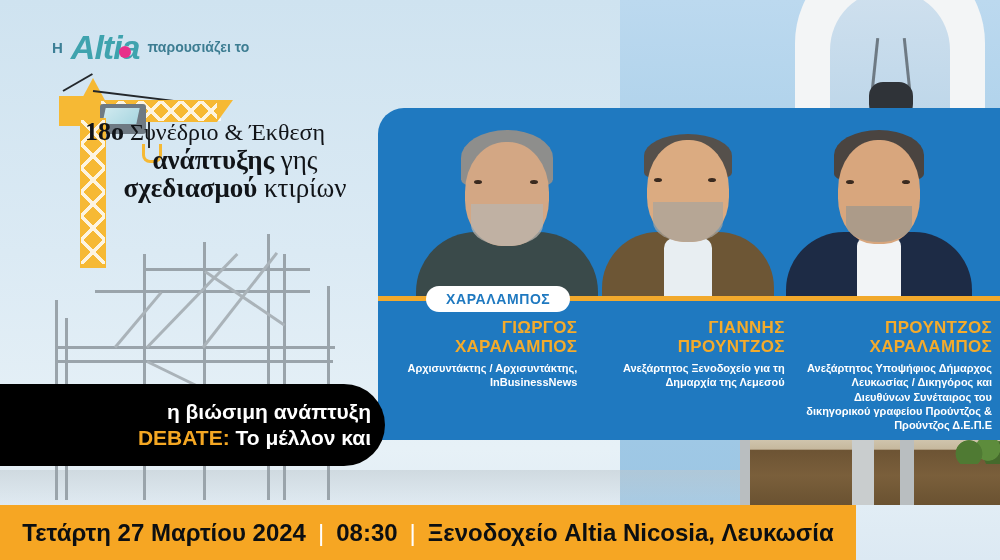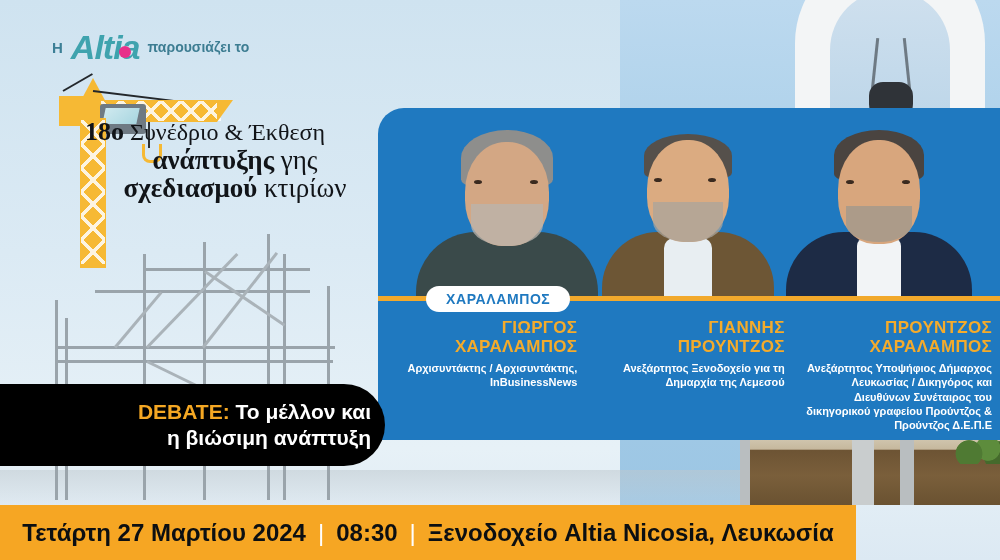--- a/index.html
+++ b/index.html
@@ -356,25 +356,25 @@
         <div class="nm">ΠΡΟΥΝΤΖΟΣ</div>
         <div class="nm">ΧΑΡΑΛΑΜΠΟΣ</div>
         <div class="role">Ανεξάρτητος Υποψήφιος Δήμαρχος Λευκωσίας / Δικηγόρος και Διευθύνων Συνέταιρος του δικηγορικού γραφείου Προύντζος &amp; Προύντζος Δ.Ε.Π.Ε</div>
       </div>
     </div>
 
   </div>
 
   <div class="debate">
     <div class="debate-inner">
+      <div class="dl">η βιώσιμη ανάπτυξη</div>
       <div class="dl">
         <span class="dw">DEBATE:</span>
         <span>Το μέλλον και</span>
       </div>
-      <div class="dl">η βιώσιμη ανάπτυξη</div>
     </div>
   </div>
 
   <div class="footer">
     <span>Τετάρτη 27 Μαρτίου 2024</span>
     <span class="sep">|</span>
     <span>08:30</span>
     <span class="sep">|</span>
     <span>Ξενοδοχείο Altia Nicosia, Λευκωσία</span>
   </div>

